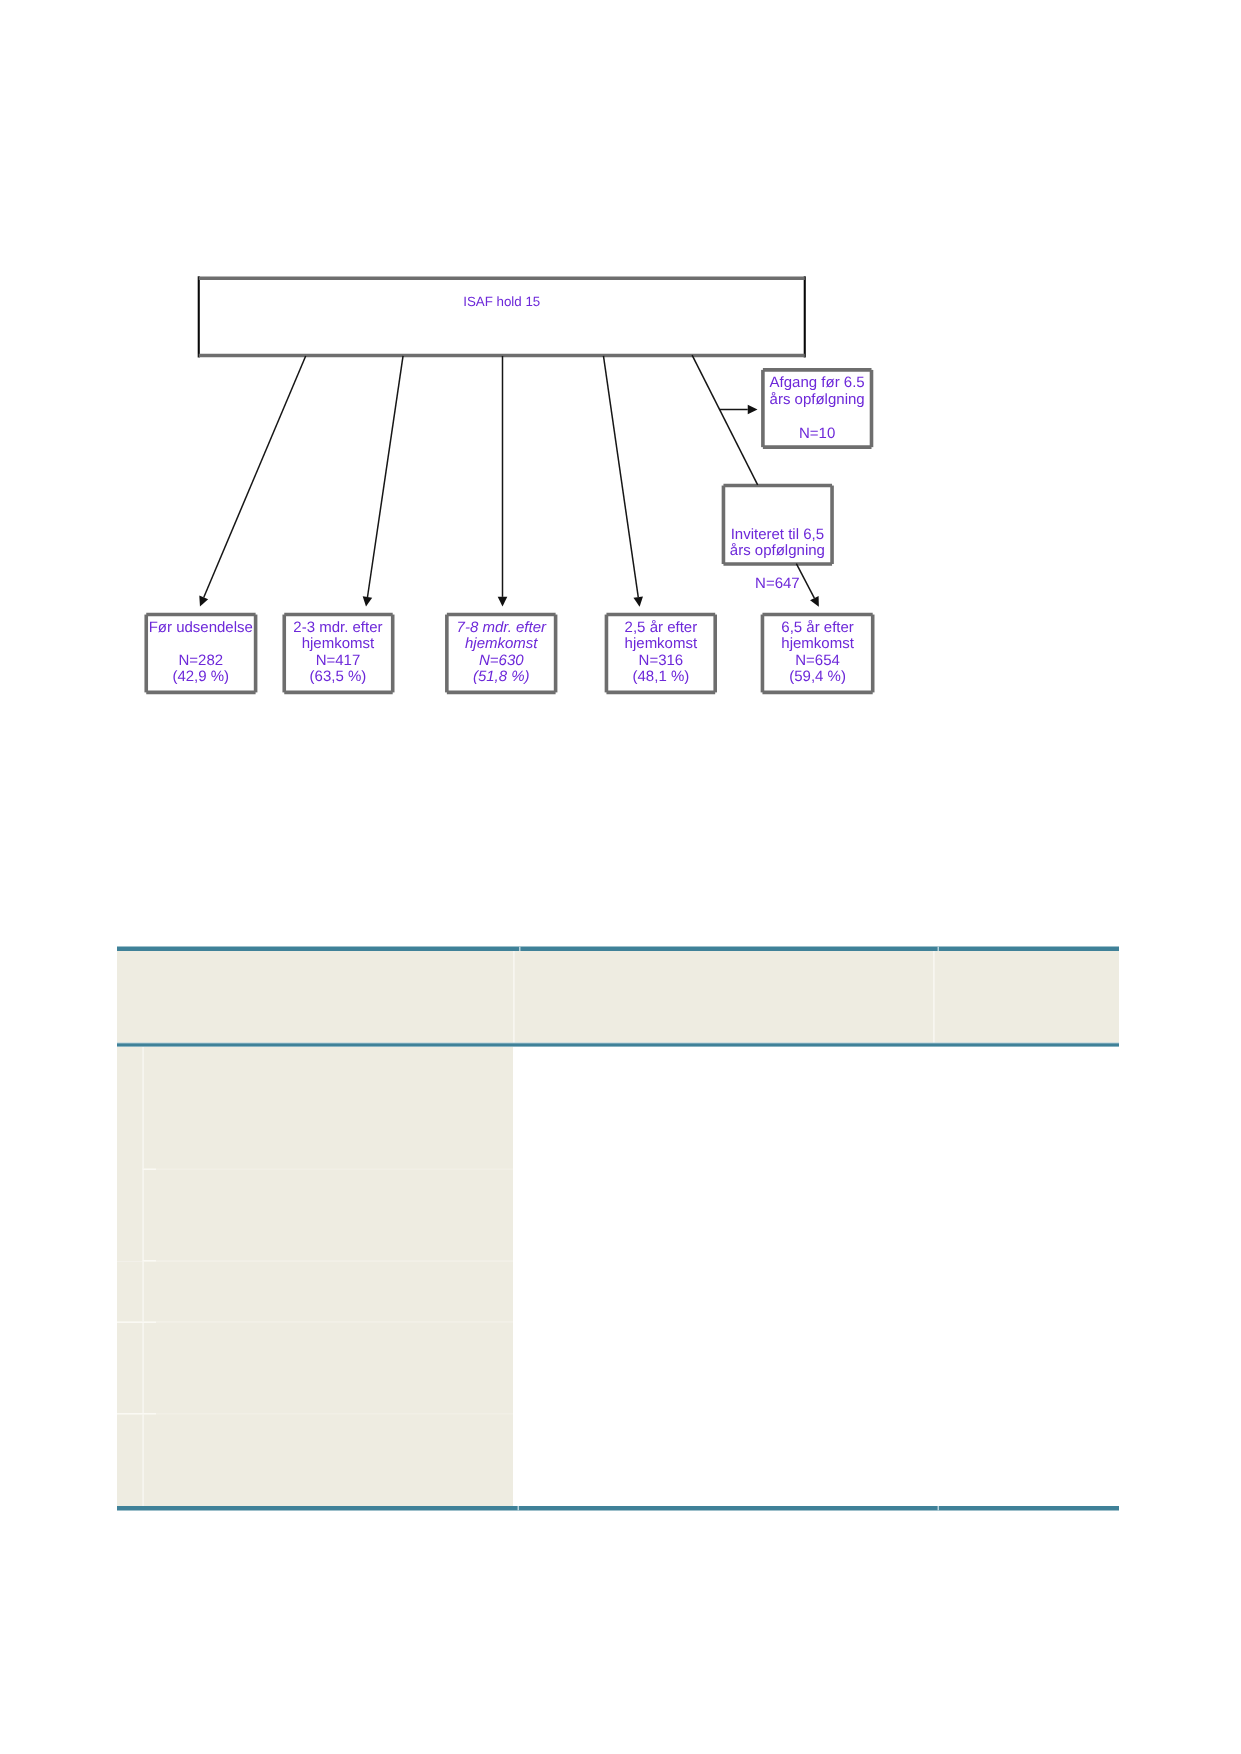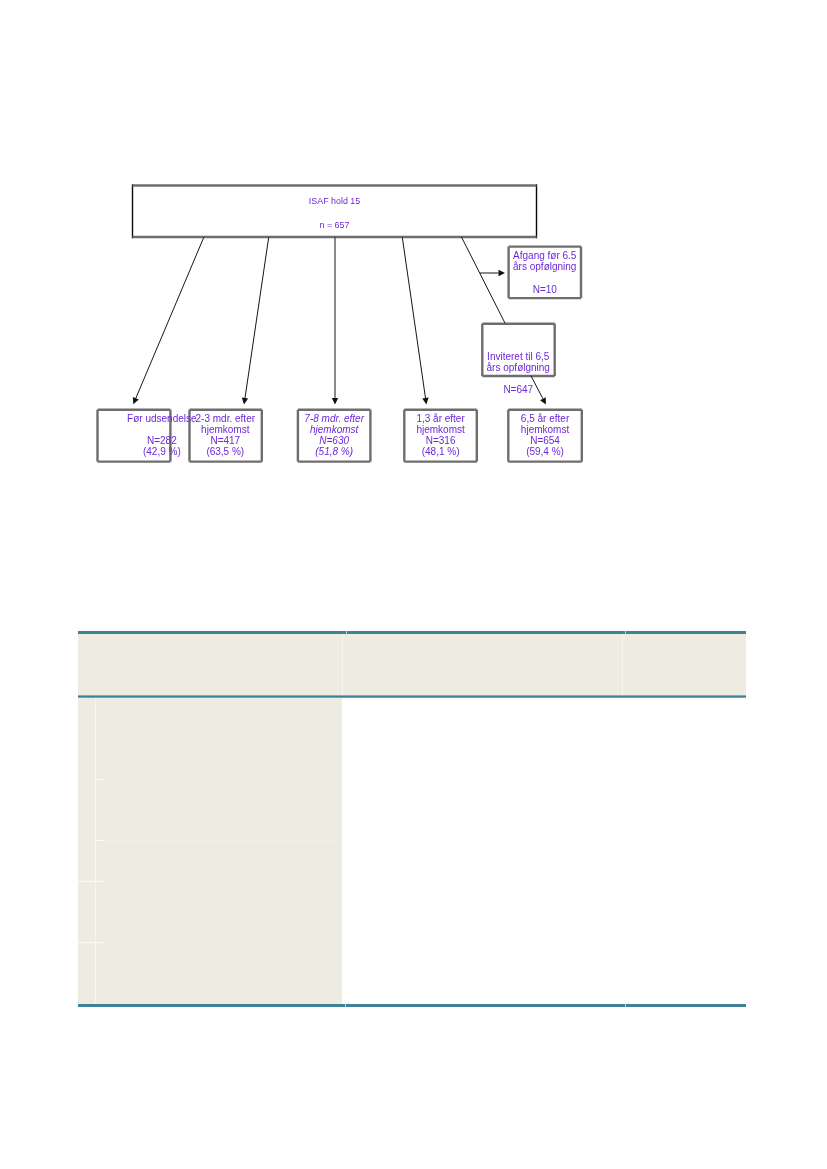--- a/index.html
+++ b/index.html
@@ -99,21 +99,20 @@
         <polygon points="335.0,404.4 331.8,397.9 338.2,397.9"></polygon>
         <polygon points="426.4,404.5 422.31,398.52 428.64,397.61"></polygon>
         <polygon points="505.0,273.0 498.5,276.2 498.5,269.8"></polygon>
         <polygon points="545.9,404.5 540.06,400.21 545.74,397.26"></polygon>
       </g>
     </svg>
 
     <div class="node" id="node-root" style="left:132.5px;top:184.8px;width:404px;height:52px;">
       <div class="txt" style="top:5.6px;line-height:23.6px;">
         <span class="ln">ISAF hold 15</span>
-        <span class="ln">n = 657</span>
       </div>
     </div>
 
     <div class="node" id="node-dropout" style="left:508.5px;top:246px;width:72.5px;height:52px;">
       <div class="txt" style="top:4.0px;">
         <span class="ln">Afgang før 6.5</span>
         <span class="ln">års opfølgning</span>
         <span class="gap"></span>
         <span class="ln">N=10</span>
       </div>
@@ -122,21 +121,21 @@
     <div class="node" id="node-invited" style="left:482px;top:323.3px;width:72.5px;height:52.3px;">
       <div class="txt" style="top:3.3px;margin-top:24px;">
         <span class="ln">Inviteret til 6,5</span>
         <span class="ln">års opfølgning</span>
         <span class="gap"></span>
         <span class="ln">N=647</span>
       </div>
     </div>
 
     <div class="node wave" id="node-wave-0" style="left:97.3px;top:409.2px;width:73.1px;height:51.4px;">
-      <div class="txt" style="top:3.5px;margin-left:28px;">
+      <div class="txt" style="top:3.5px;">
         <span class="ln">Før udsendelse</span>
         <span class="gap"></span>
         <span class="ln">N=282</span>
         <span class="ln">(42,9 %)</span>
       </div>
     </div>
 
     <div class="node wave" id="node-wave-1" style="left:189px;top:409.2px;width:72.6px;height:51.4px;">
       <div class="txt" style="top:3.5px;">
         <span class="ln">2-3 mdr. efter</span>
@@ -150,21 +149,21 @@
       <div class="txt" style="top:3.5px;">
         <span class="ln">7-8 mdr. efter</span>
         <span class="ln">hjemkomst</span>
         <span class="ln">N=630</span>
         <span class="ln">(51,8 %)</span>
       </div>
     </div>
 
     <div class="node wave" id="node-wave-3" style="left:404.3px;top:409.2px;width:72.6px;height:51.4px;">
       <div class="txt" style="top:3.5px;">
-        <span class="ln">1,3 år efter</span>
+        <span class="ln">2,5 år efter</span>
         <span class="ln">hjemkomst</span>
         <span class="ln">N=316</span>
         <span class="ln">(48,1 %)</span>
       </div>
     </div>
 
     <div class="node wave" id="node-wave-4" style="left:508.3px;top:409.2px;width:73.5px;height:51.4px;">
       <div class="txt" style="top:3.5px;">
         <span class="ln">6,5 år efter</span>
         <span class="ln">hjemkomst</span>

